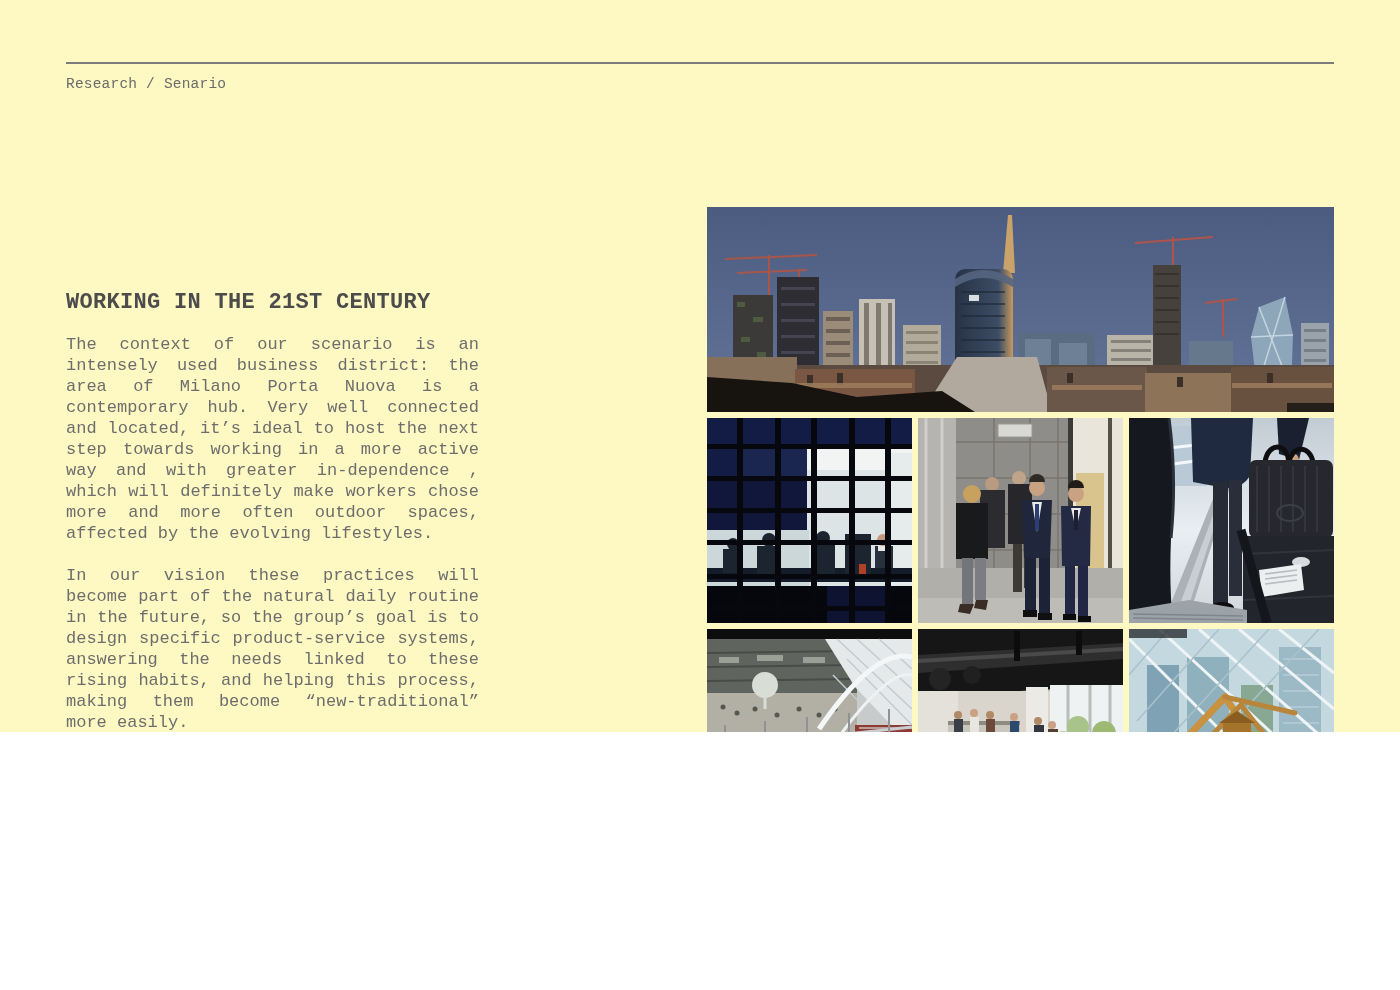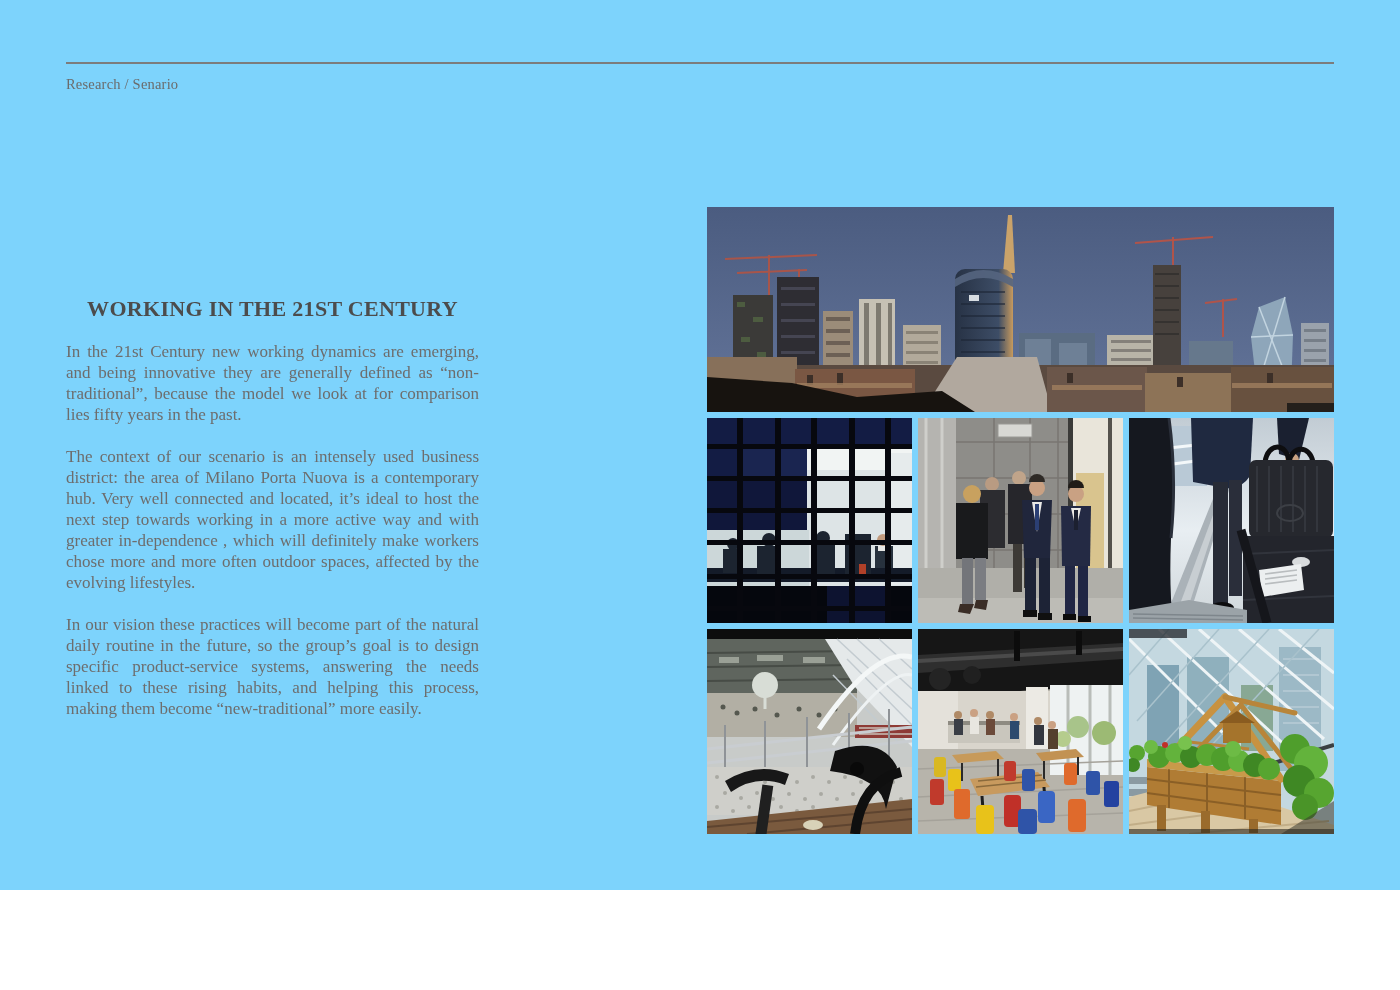--- a/index.html
+++ b/index.html
@@ -1,42 +1,41 @@
 <!DOCTYPE html>
 <html><head>
 <meta charset="utf-8">
 <style>
   html,body{margin:0;padding:0;background:#ffffff;}
   .page{
-    position:relative;width:1400px;height:890px;background:#7dd3fc;overflow:hidden;
-    font-family:Liberation Serif, serif;
+    position:relative;width:1400px;height:732px;background:#fef9c3;overflow:hidden;
+    font-family:Liberation Mono, monospace;
   }
   .top-rule{position:absolute;left:66px;top:62px;width:1268px;height:2px;background:#7c7c7c;}
   .breadcrumb{position:absolute;left:66px;top:76px;font-size:14.5px;color:#6b6b6b;letter-spacing:.2px;}
   .text-col{position:absolute;left:66px;top:280px;width:413px;}
-  .text-col h1{margin:16px 0 19px 0;font-size:22px;font-weight:bold;color:#4c4c4c;letter-spacing:.3px;text-align:center;}
+  .text-col h1{margin:10px 0 19px 0;font-size:22px;font-weight:bold;color:#4c4c4c;letter-spacing:.3px;}
   .text-col p{margin:0 0 21px 0;font-size:17px;line-height:21px;color:#6d6d6d;text-align:justify;text-justify:inter-word;}
   .photo-grid{position:absolute;left:707px;top:207px;width:627px;display:grid;
     grid-template-columns:205px 205px 205px;grid-auto-rows:205px;gap:6px;}
   .photo{margin:0;padding:0;width:205px;height:205px;overflow:hidden;background:#222;}
   .photo.panorama{grid-column:1 / span 3;width:627px;}
   .photo svg{display:block;width:100%;height:100%;}
   .page-number{position:absolute;right:66px;top:896px;font-size:14.5px;color:#6b6b6b;text-align:right;}
 </style>
 </head>
 <body>
 
 <div class="page">
 
   <div class="top-rule"></div>
   <div class="breadcrumb">Research / Senario</div>
 
   <section class="text-col">
     <h1>WORKING IN THE 21ST CENTURY</h1>
-    <p>In the 21st Century new working dynamics are emerging, and being innovative they are generally defined as “non-traditional”, because the model we look at for comparison lies fifty years in the past.</p>
     <p>The context of our scenario is an intensely used business district: the area of Milano Porta Nuova is a contemporary hub. Very well connected and located, it’s ideal to host the next step towards working in a more active way and with greater in-dependence , which will definitely make workers chose more and more often outdoor spaces, affected by the evolving lifestyles.</p>
     <p>In our vision these practices will become part of the natural daily routine in the future, so the group’s goal is to design specific product-service systems, answering the needs linked to these rising habits, and helping this process, making them become “new-traditional” more easily.</p>
   </section>
 
   <section class="photo-grid">
 
     <figure class="photo panorama">
       <svg viewBox="0 0 627 205" preserveAspectRatio="none">
         <defs>
           <linearGradient id="sky" x1="0" y1="0" x2="0" y2="1">

